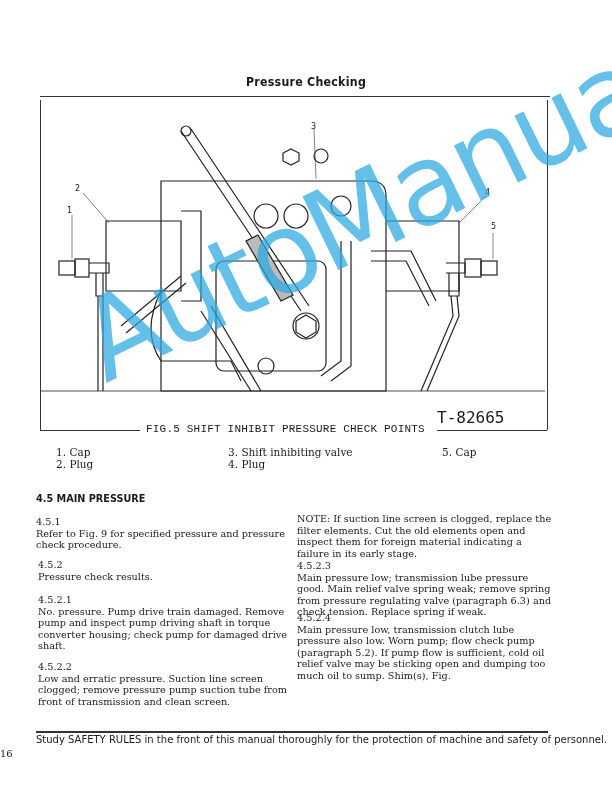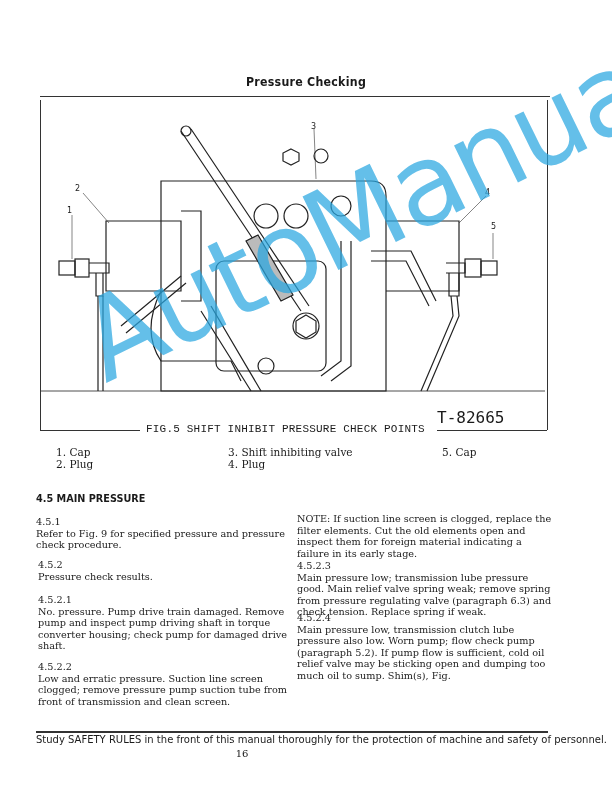--- a/index.html
+++ b/index.html
@@ -14,21 +14,21 @@
   .fig-caption { position:absolute; left:146px; top:423px; font-family:Liberation Mono, monospace; font-size:11px; letter-spacing:0.2px; white-space:nowrap; }
   .fig-ref { position:absolute; left:437px; top:408px; font-family:"DejaVu Sans Mono", monospace; font-size:16px; }
   .callout-num { position:absolute; font-family:"DejaVu Sans", sans-serif; font-size:8px; }
   svg.drawing { position:absolute; left:41px; top:101px; }
   .legend { position:absolute; font-family:"DejaVu Serif", serif; font-size:10.5px; line-height:12px; white-space:nowrap; }
   .section-heading { position:absolute; left:36px; top:492px; font-family:"DejaVu Sans", sans-serif; font-weight:bold; font-size:11px; transform:scaleX(0.88); transform-origin:left; white-space:nowrap; }
   .para { position:absolute; font-family:"DejaVu Serif", serif; font-size:9.7px; line-height:11.6px; width:258px; }
   .para .num { display:block; }
   .footer-rule { position:absolute; left:36px; width:512px; top:731px; height:1.5px; background:#333; }
   .footer-note { position:absolute; left:36px; top:734px; font-family:"DejaVu Sans", sans-serif; font-size:10px; white-space:nowrap; }
-  .page-number { position:absolute; left:0; width:484px; top:748px; text-align:center; font-family:"DejaVu Serif", serif; font-size:10px; }
+  .page-number { position:absolute; left:0; width:484px; top:748px; text-align:left; font-family:"DejaVu Serif", serif; font-size:10px; }
   .watermark { position:absolute; left:60px; top:290px; font-family:"DejaVu Sans", sans-serif; font-size:112px; color:#29a7e1; opacity:0.72;
     transform:rotate(-26deg); transform-origin:left top; white-space:nowrap; letter-spacing:-3px; pointer-events:none; }
 </style>
 </head>
 <body>
 
 <div class="page-title">Pressure Checking</div>
 <div class="title-rule"></div>
 
 <div class="figure-frame"></div>

